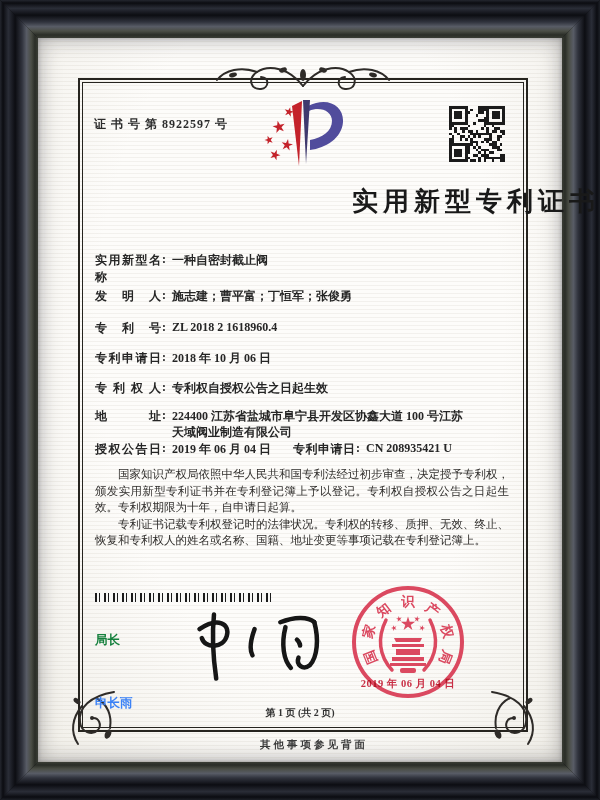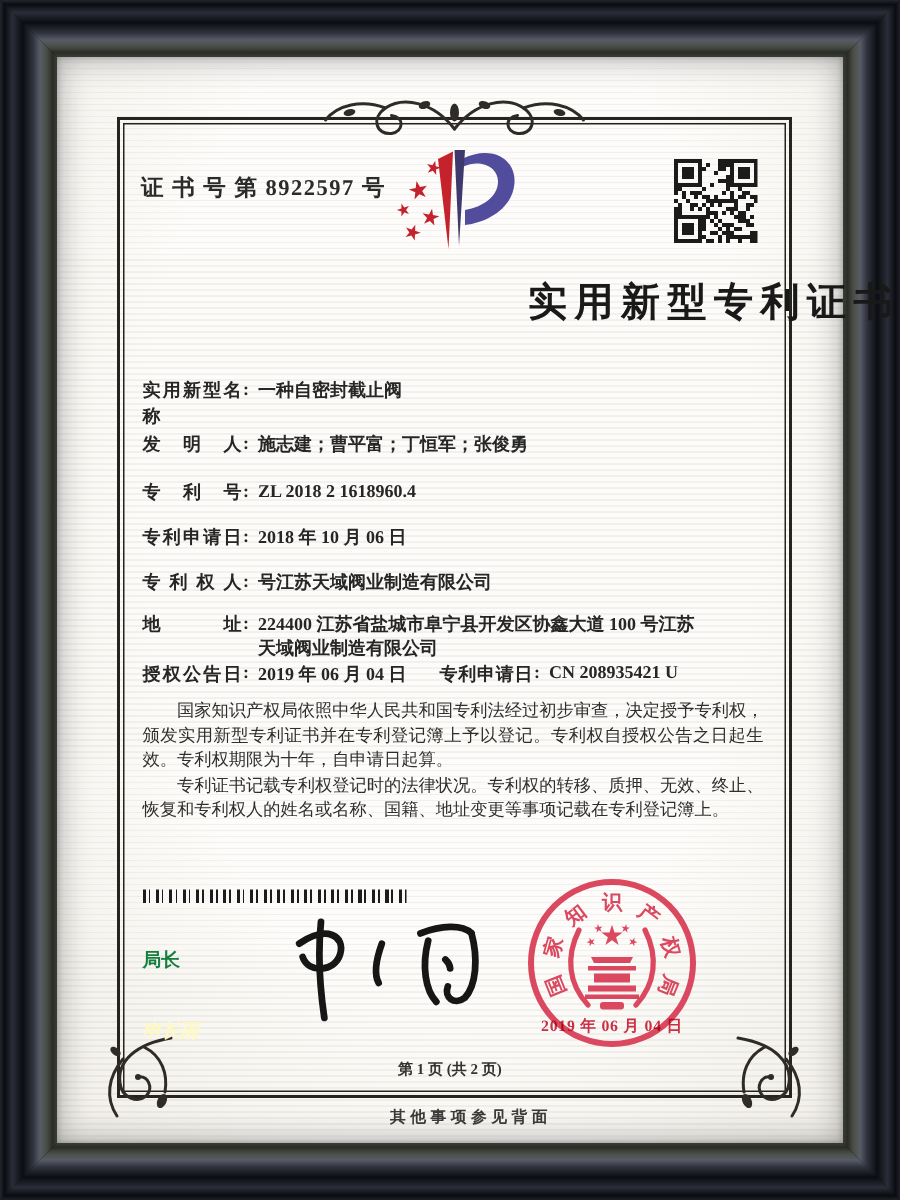--- a/index.html
+++ b/index.html
@@ -42,21 +42,21 @@
 
   .ornament{position:absolute;z-index:4;}
   .orn-top{left:50%;top:-18px;transform:translateX(-50%);}
   .orn-bl{left:-12px;bottom:-16px;}
   .orn-br{right:-12px;bottom:-16px;transform:scaleX(-1);}
 
   
   .content{position:absolute;inset:0;z-index:5;color:#222;}
   .abs{position:absolute;}
 
-  .cert-no{left:94px;top:116px;font-size:15px;letter-spacing:1px;color:#2b2b2b;font-weight:600;}
+  .cert-no{left:94px;top:116px;font-size:12px;letter-spacing:1px;color:#2b2b2b;font-weight:600;}
   .logo{left:252px;top:88px;}
   .qr{left:449px;top:106px;width:56px;height:56px;}
 
   .title{left:0;right:0;top:184px;text-align:right;font-size:26px;font-weight:bold;
     letter-spacing:5px;color:#191919;}
 
   .frow{left:95px;width:420px;font-size:12px;color:#262626;font-weight:600;}
   .f-label{display:inline-block;width:66px;text-align:justify;text-align-last:justify;
     vertical-align:top;}
   .f-colon{display:inline-block;margin:0 6px 0 1px;}
@@ -66,21 +66,21 @@
   .fgroup2 .f-label{width:62px;}
 
   .body-text{left:95px;top:466px;width:414px;font-size:11.5px;line-height:16.5px;
     color:#302e2c;text-align:justify;}
   .body-text p{margin:0;text-indent:2em;}
 
   .barcode{left:95px;top:593px;width:176px;height:9px;
     background:repeating-linear-gradient(90deg,#1c1c1c 0 2px,#f8f8f6 2px 4px,#1c1c1c 4px 5px,#f8f8f6 5px 9px,#1c1c1c 9px 11px,#f8f8f6 11px 13px,#1c1c1c 13px 14px,#f8f8f6 14px 18px);}
 
   .sig-title{left:95px;top:632px;font-size:12.5px;font-weight:600;color:#15803d;}
-  .sig-name{left:95px;top:679px;font-size:12.5px;font-weight:600;color:#fef9c3;font-style:italic;}
+  .sig-name{left:95px;top:695px;font-size:12.5px;font-weight:600;color:#3b82f6;}
   .signature{left:185px;top:603px;transform:rotate(-2deg);}
 
   .seal{left:350px;top:584px;width:116px;height:116px;mix-blend-mode:multiply;
     filter:blur(.3px);opacity:.92;}
   .seal-ring{position:absolute;inset:2px;border:4px solid #d83952;border-radius:50%;}
   .seal-char{position:absolute;left:50%;top:50%;width:16px;height:16px;margin:-8px 0 0 -8px;
     font-size:13.5px;font-weight:bold;color:#d83952;text-align:center;line-height:16px;}
   .seal-emblem{position:absolute;left:0;top:0;}
   .seal-date{left:346px;top:677px;width:124px;text-align:center;font-size:10.5px;
     font-weight:bold;color:#c93046;letter-spacing:.5px;mix-blend-mode:multiply;}
@@ -308,21 +308,21 @@
     <div class="abs frow" style="top:288px">
       <span class="f-label">发明人</span><span class="f-colon">:</span><span class="f-value">施志建；曹平富；丁恒军；张俊勇</span>
     </div>
     <div class="abs frow" style="top:320px">
       <span class="f-label">专利号</span><span class="f-colon">:</span><span class="f-value">ZL 2018 2 1618960.4</span>
     </div>
     <div class="abs frow" style="top:350px">
       <span class="f-label">专利申请日</span><span class="f-colon">:</span><span class="f-value">2018 年 10 月 06 日</span>
     </div>
     <div class="abs frow" style="top:380px">
-      <span class="f-label">专利权人</span><span class="f-colon">:</span><span class="f-value">号江苏天域阀业制造有限公司</span>
+      <span class="f-label">专利权人</span><span class="f-colon">:</span><span class="f-value">专利权自授权公告之日起生效</span>
     </div>
     <div class="abs frow" style="top:408px">
       <span class="f-label">地址</span><span class="f-colon">:</span><span class="f-value addr-value">224400 江苏省盐城市阜宁县开发区协鑫大道 100 号江苏天域阀业制造有限公司</span>
     </div>
     <div class="abs frow" style="top:441px">
       <span class="f-label">授权公告日</span><span class="f-colon">:</span><span class="f-value">2019 年 06 月 04 日</span>
       <span class="fgroup2">
         <span class="f-label">专利申请日</span><span class="f-colon">:</span><span class="f-value">CN 208935421 U</span>
       </span>
     </div>

